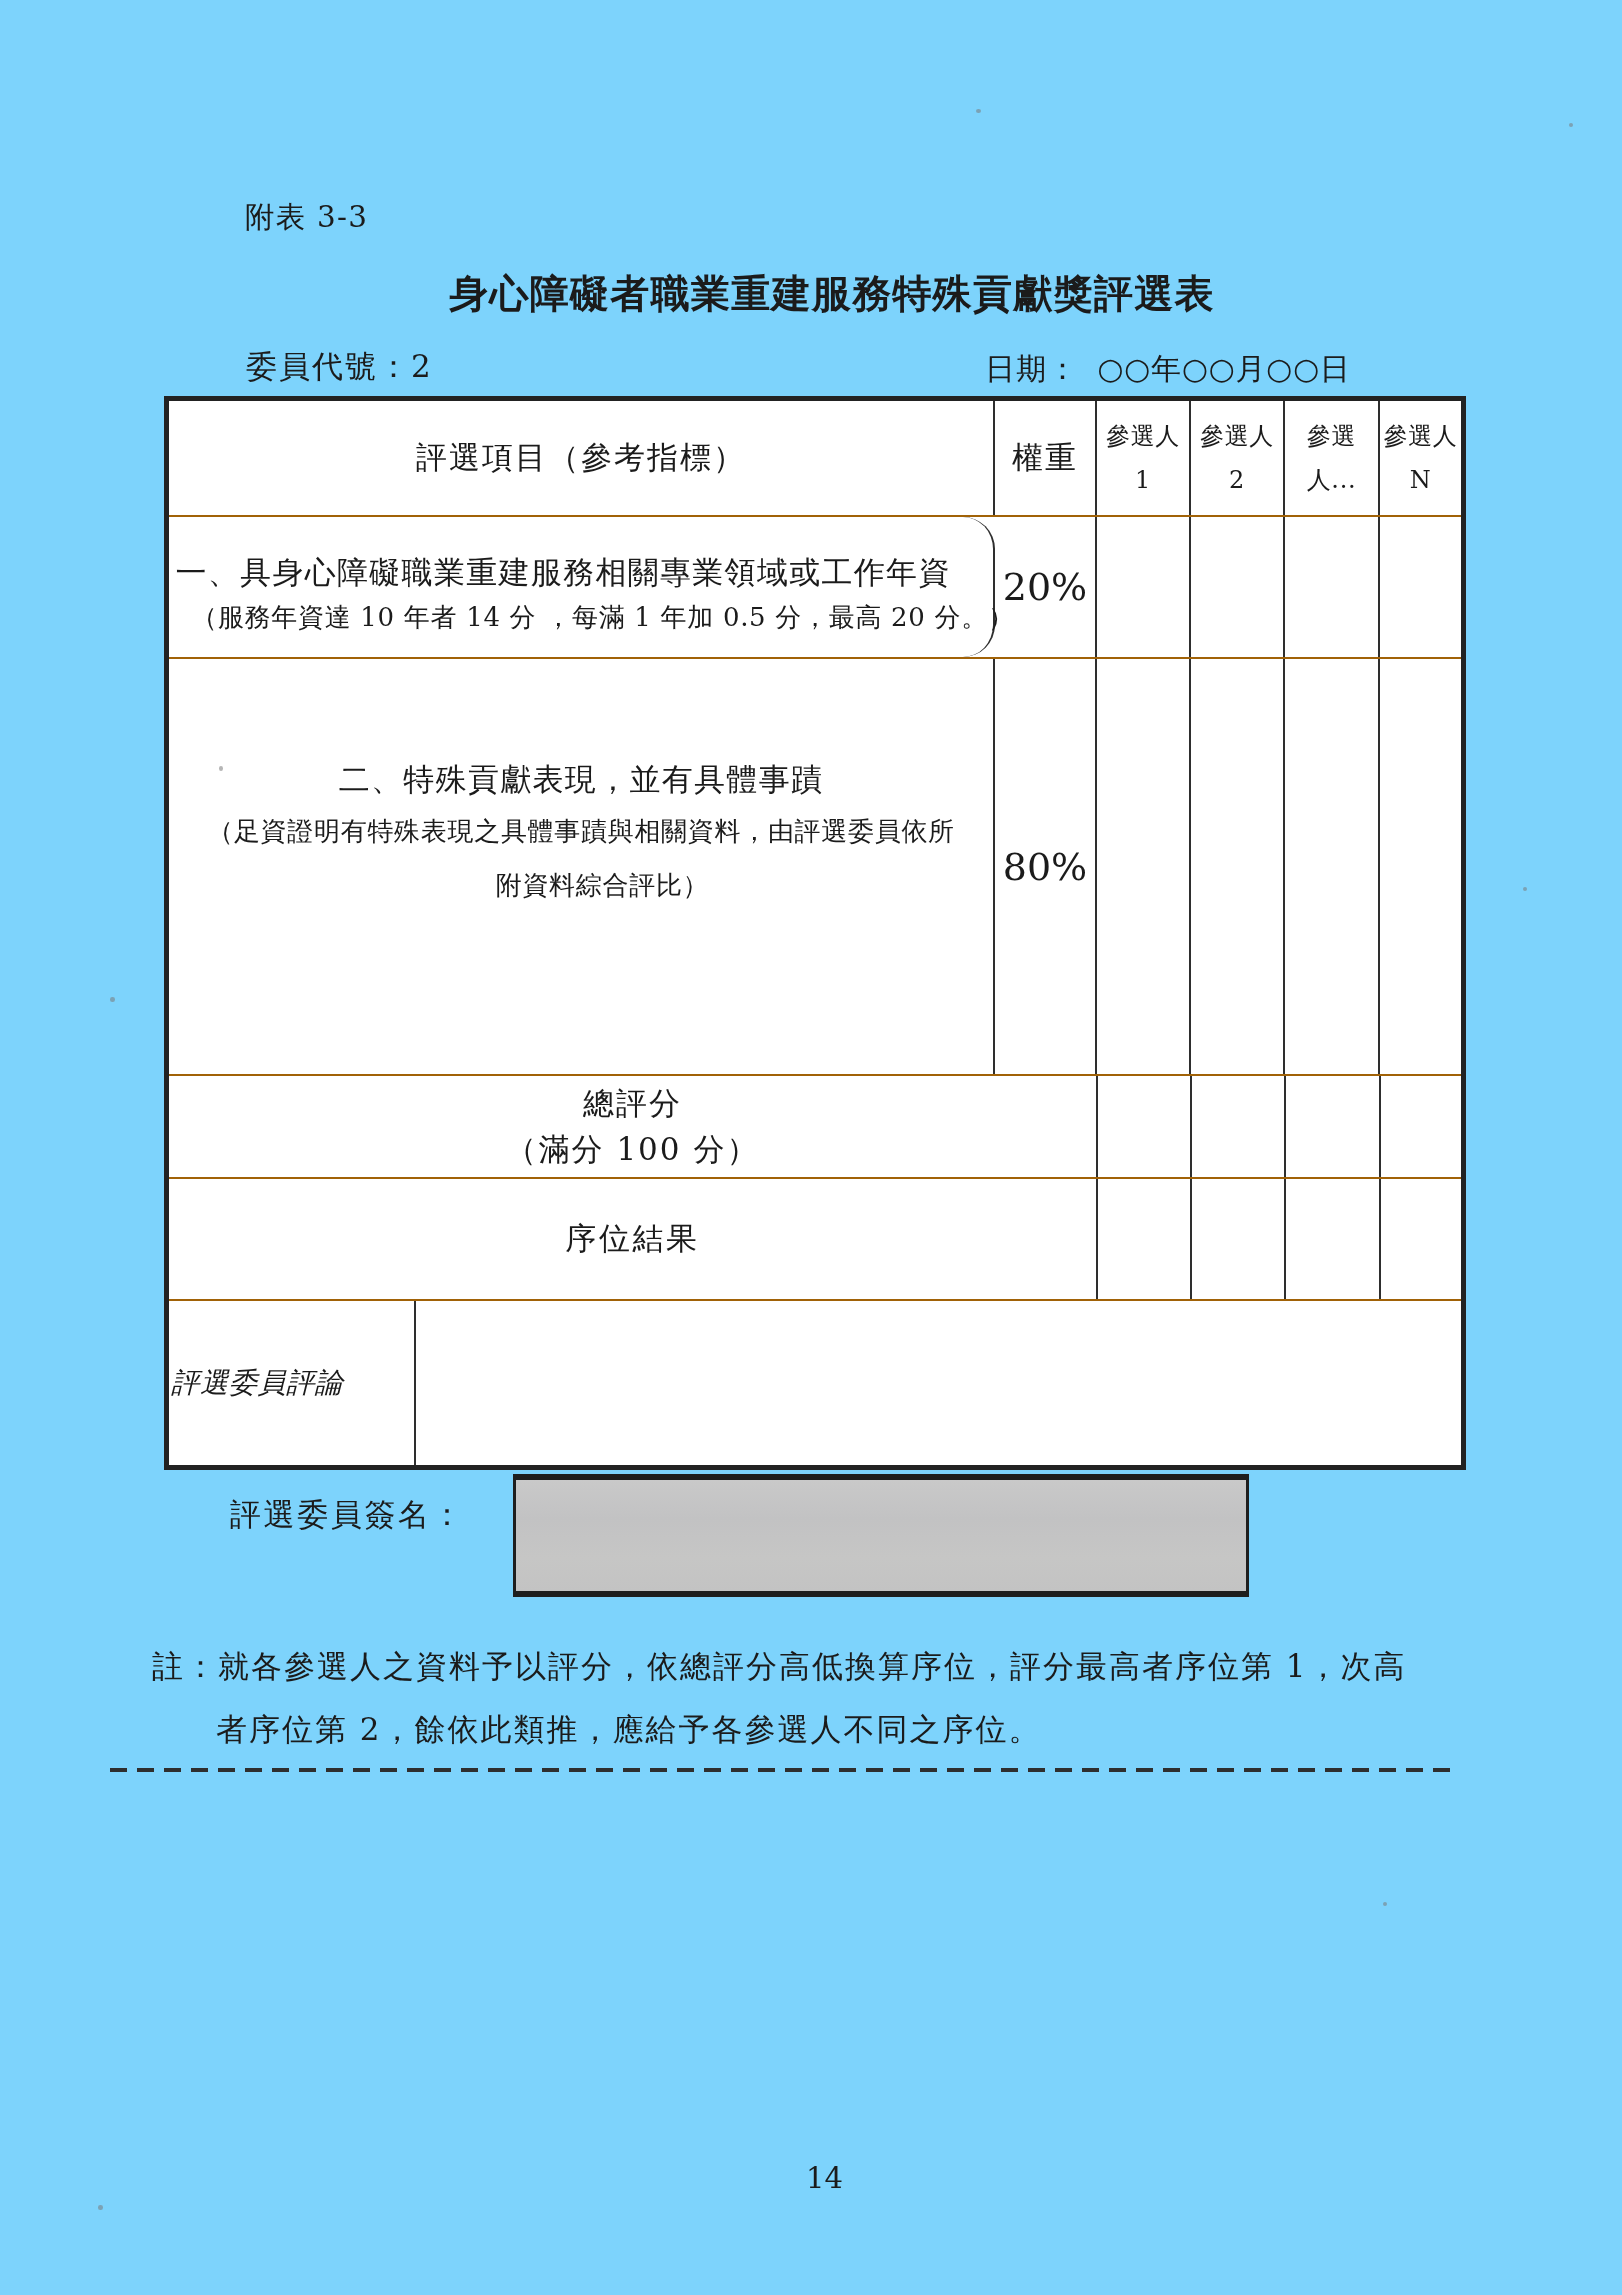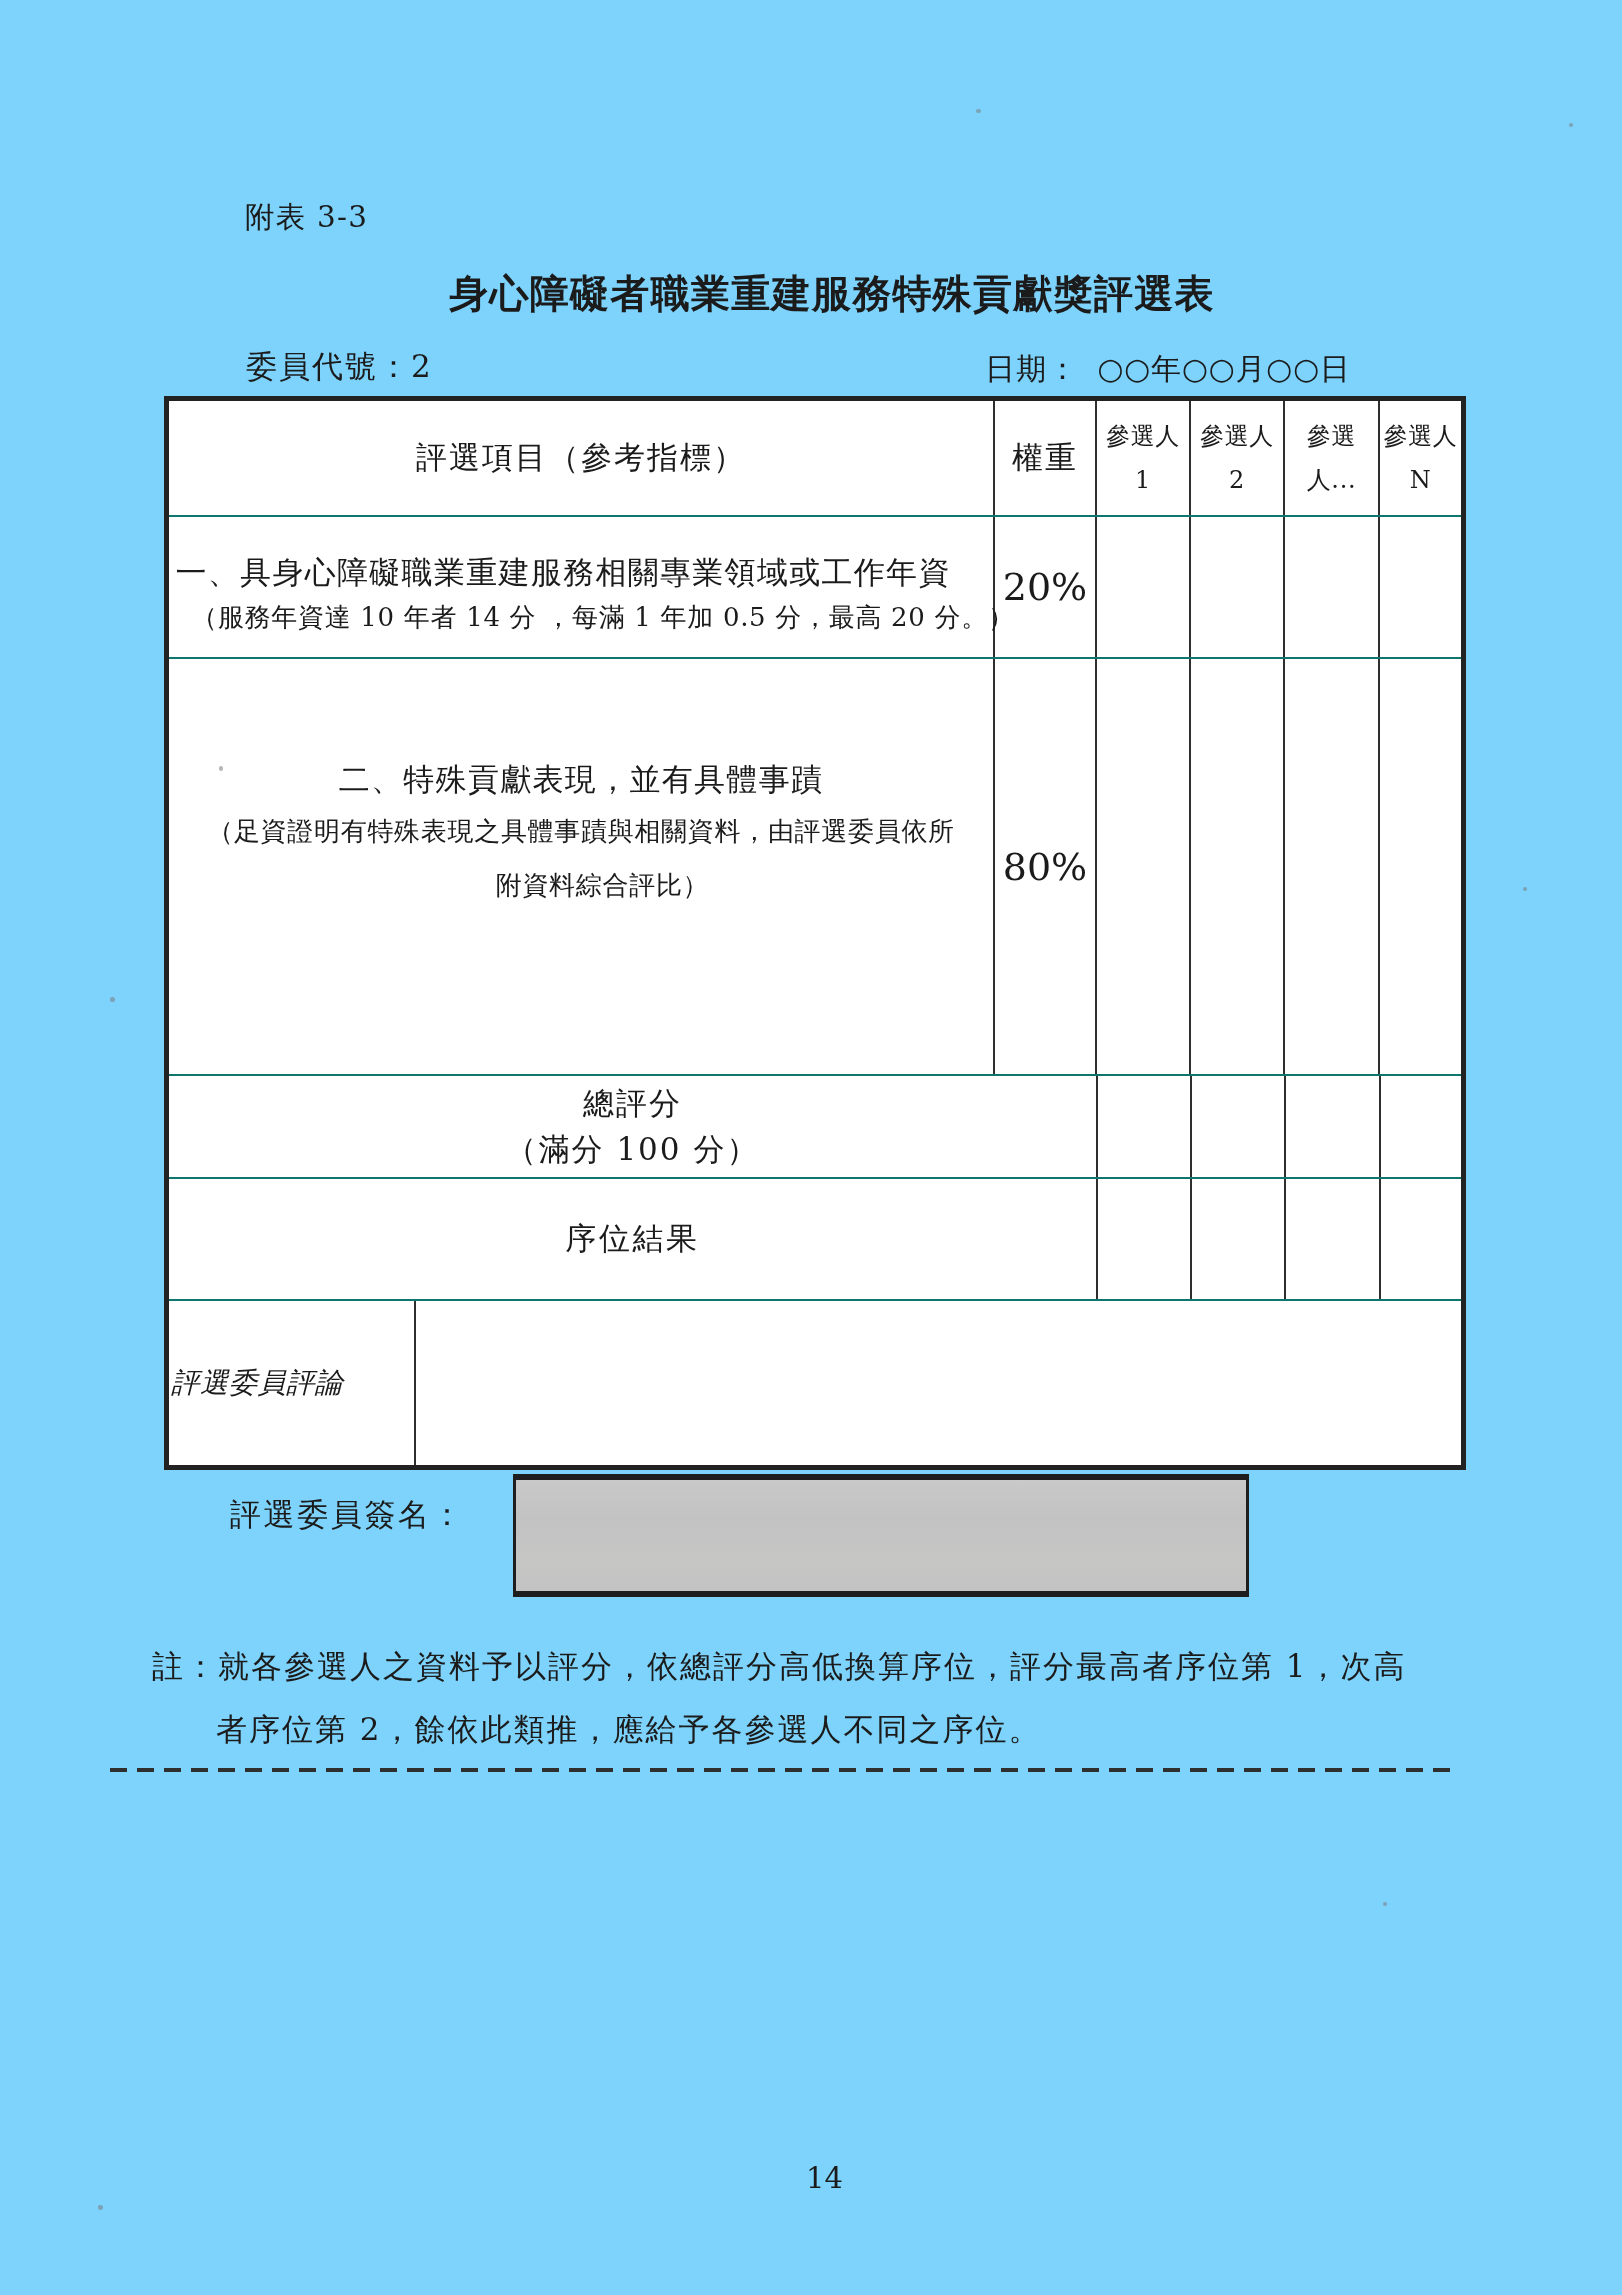--- a/index.html
+++ b/index.html
@@ -23,21 +23,21 @@
   .dateline  { position:absolute; left:985px; top:349px; font-size:30px; letter-spacing:1.3px; }
   .dateline .date-value { margin-left:18.3px; letter-spacing:0.7px; }
 
   
   .etable {
     position:absolute; left:164px; top:396px;
     width:1302px; height:1074px;
     border:5.2px solid #222; box-sizing:border-box;
     background:#fff;
   }
-  .trow { display:flex; box-sizing:border-box; border-bottom:2px solid #0f766e; }
+  .trow { display:flex; box-sizing:border-box; border-bottom:2px solid #a16207; }
   .trow.last { border-bottom:none; flex:1; }
   .etable-inner { display:flex; flex-direction:column; height:100%; }
   .cell { box-sizing:border-box; border-right:2px solid #2e2e2e; position:relative; }
   .cell.last { border-right:none; flex:1; }
 
   .row-header { height:116px; }
   .row-item1  { height:142px; }
   .row-item2  { height:417px; }
   .row-total  { height:103px; }
   .row-rank   { height:122px; }
@@ -52,21 +52,21 @@
 
   .hdr-crit, .hdr-weight {
     display:flex; align-items:center; justify-content:center;
     font-size:31px; letter-spacing:2px;
   }
   .hdr-cand {
     display:flex; flex-direction:column; align-items:center; justify-content:center;
     gap:19.6px; font-size:24px; line-height:1; letter-spacing:0.7px;
   }
 
-  .crit-body1 { padding:38px 3.9px 0 6.5px; }
+  .crit-body1 { padding:38px 3.9px 0 6.5px;border-radius:32px; }
   .crit-body2 { padding:103px 3.9px 0 3.9px;text-align:center; }
   .crit-title { font-size:31px; letter-spacing:1.3px; line-height:1.1; white-space:nowrap; }
   .crit-note  { font-size:26px; letter-spacing:0.7px; line-height:1.15; white-space:nowrap; }
   .crit-body1 .crit-note { margin-top:14.4px; padding-left:15.7px; }
   .crit-body2 .crit-note { margin-top:21px; }
   .crit-body2 .crit-note2 { margin-top:23.6px; padding-left:43px; }
 
   .weight-val {
     display:flex; align-items:center; justify-content:center;
     font-size:38px;

